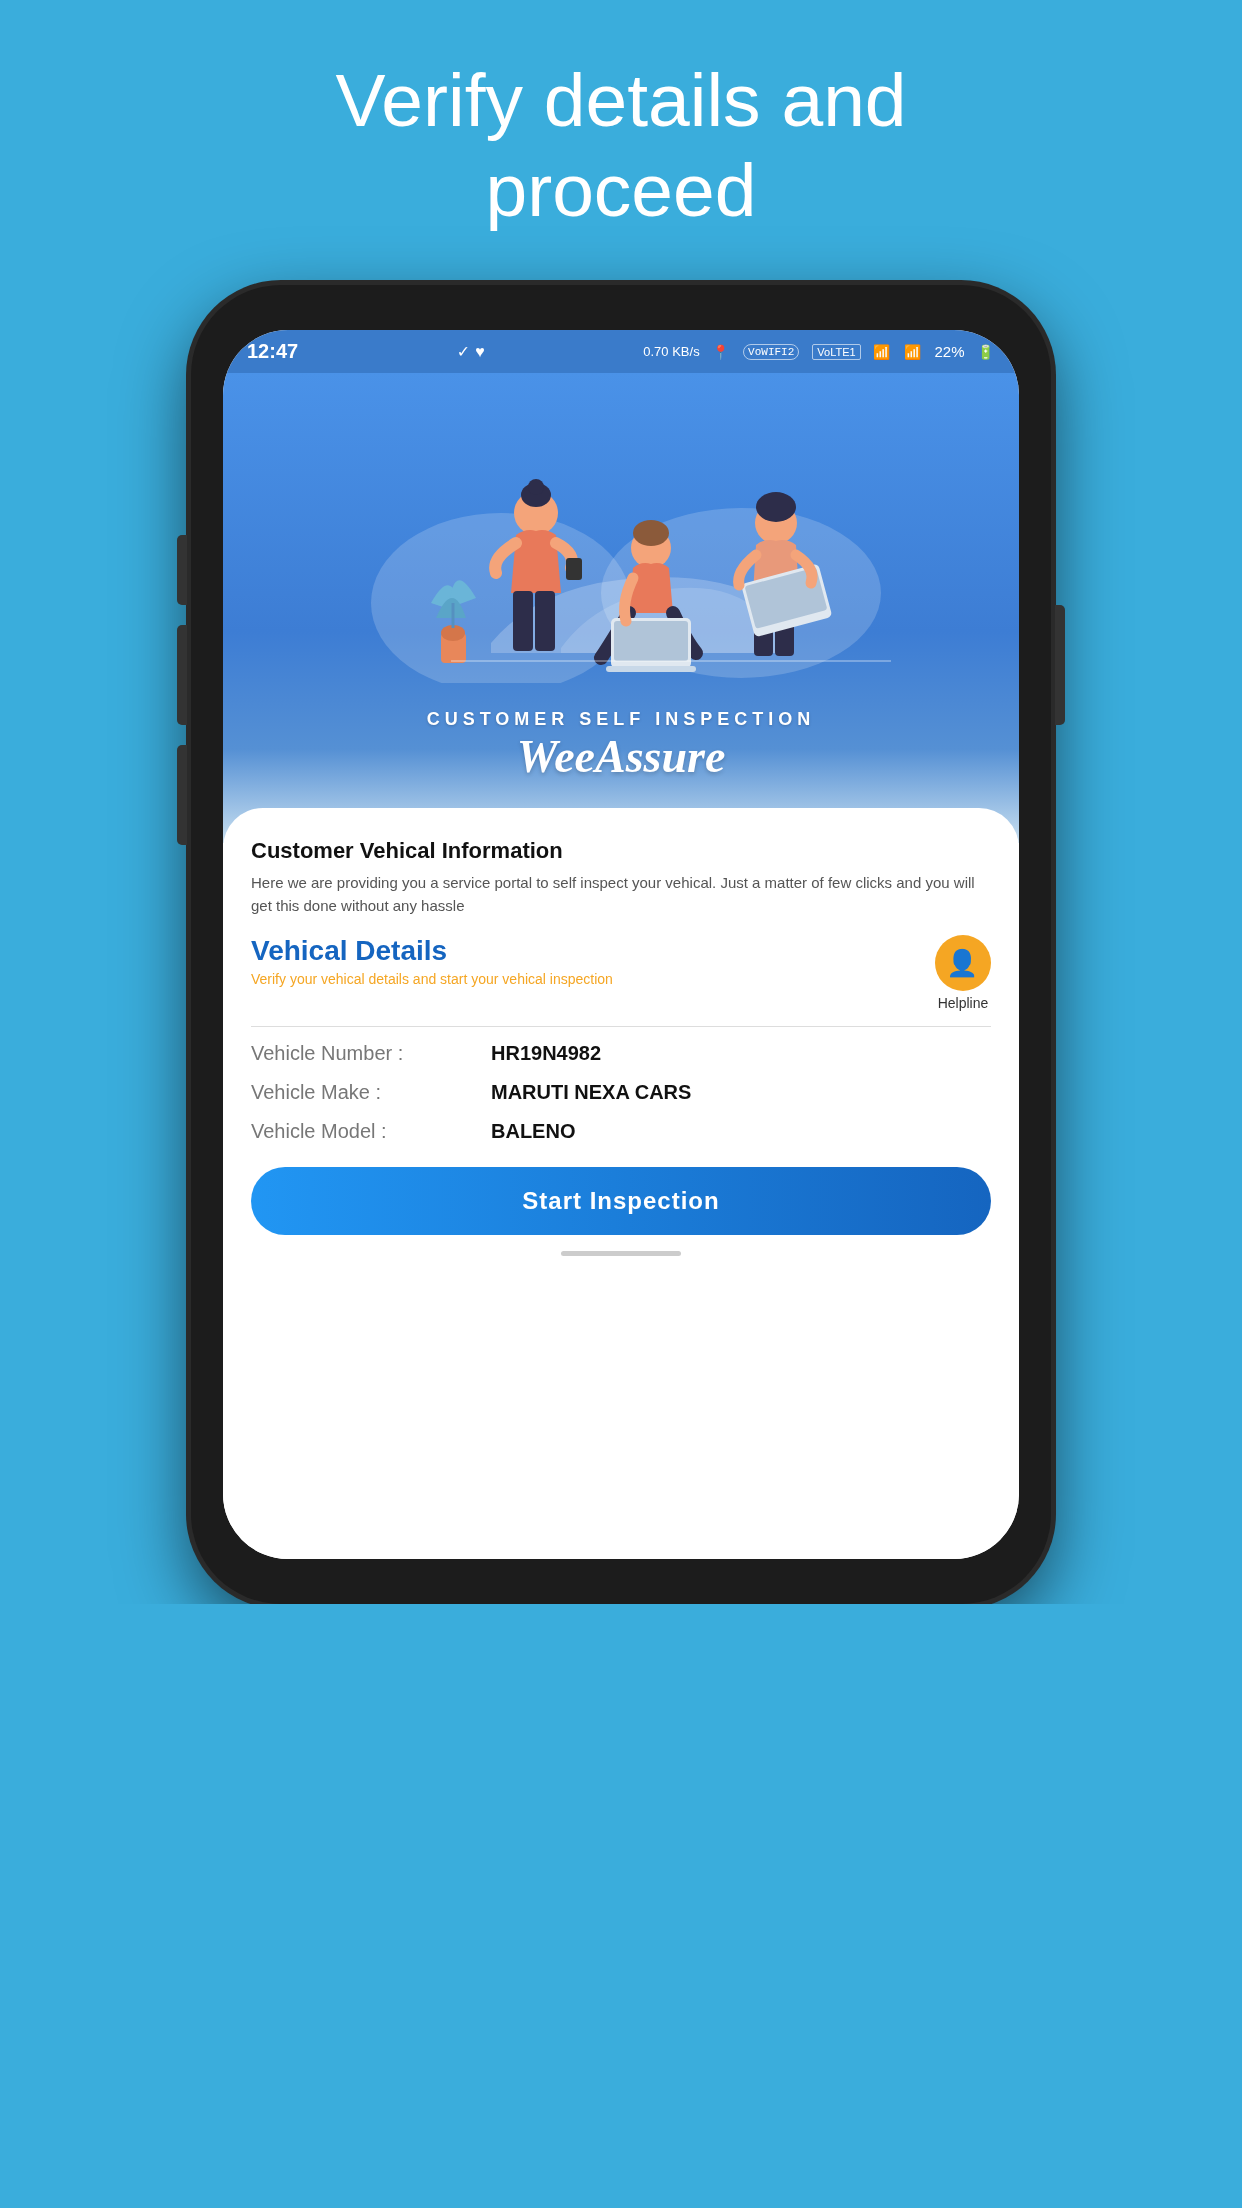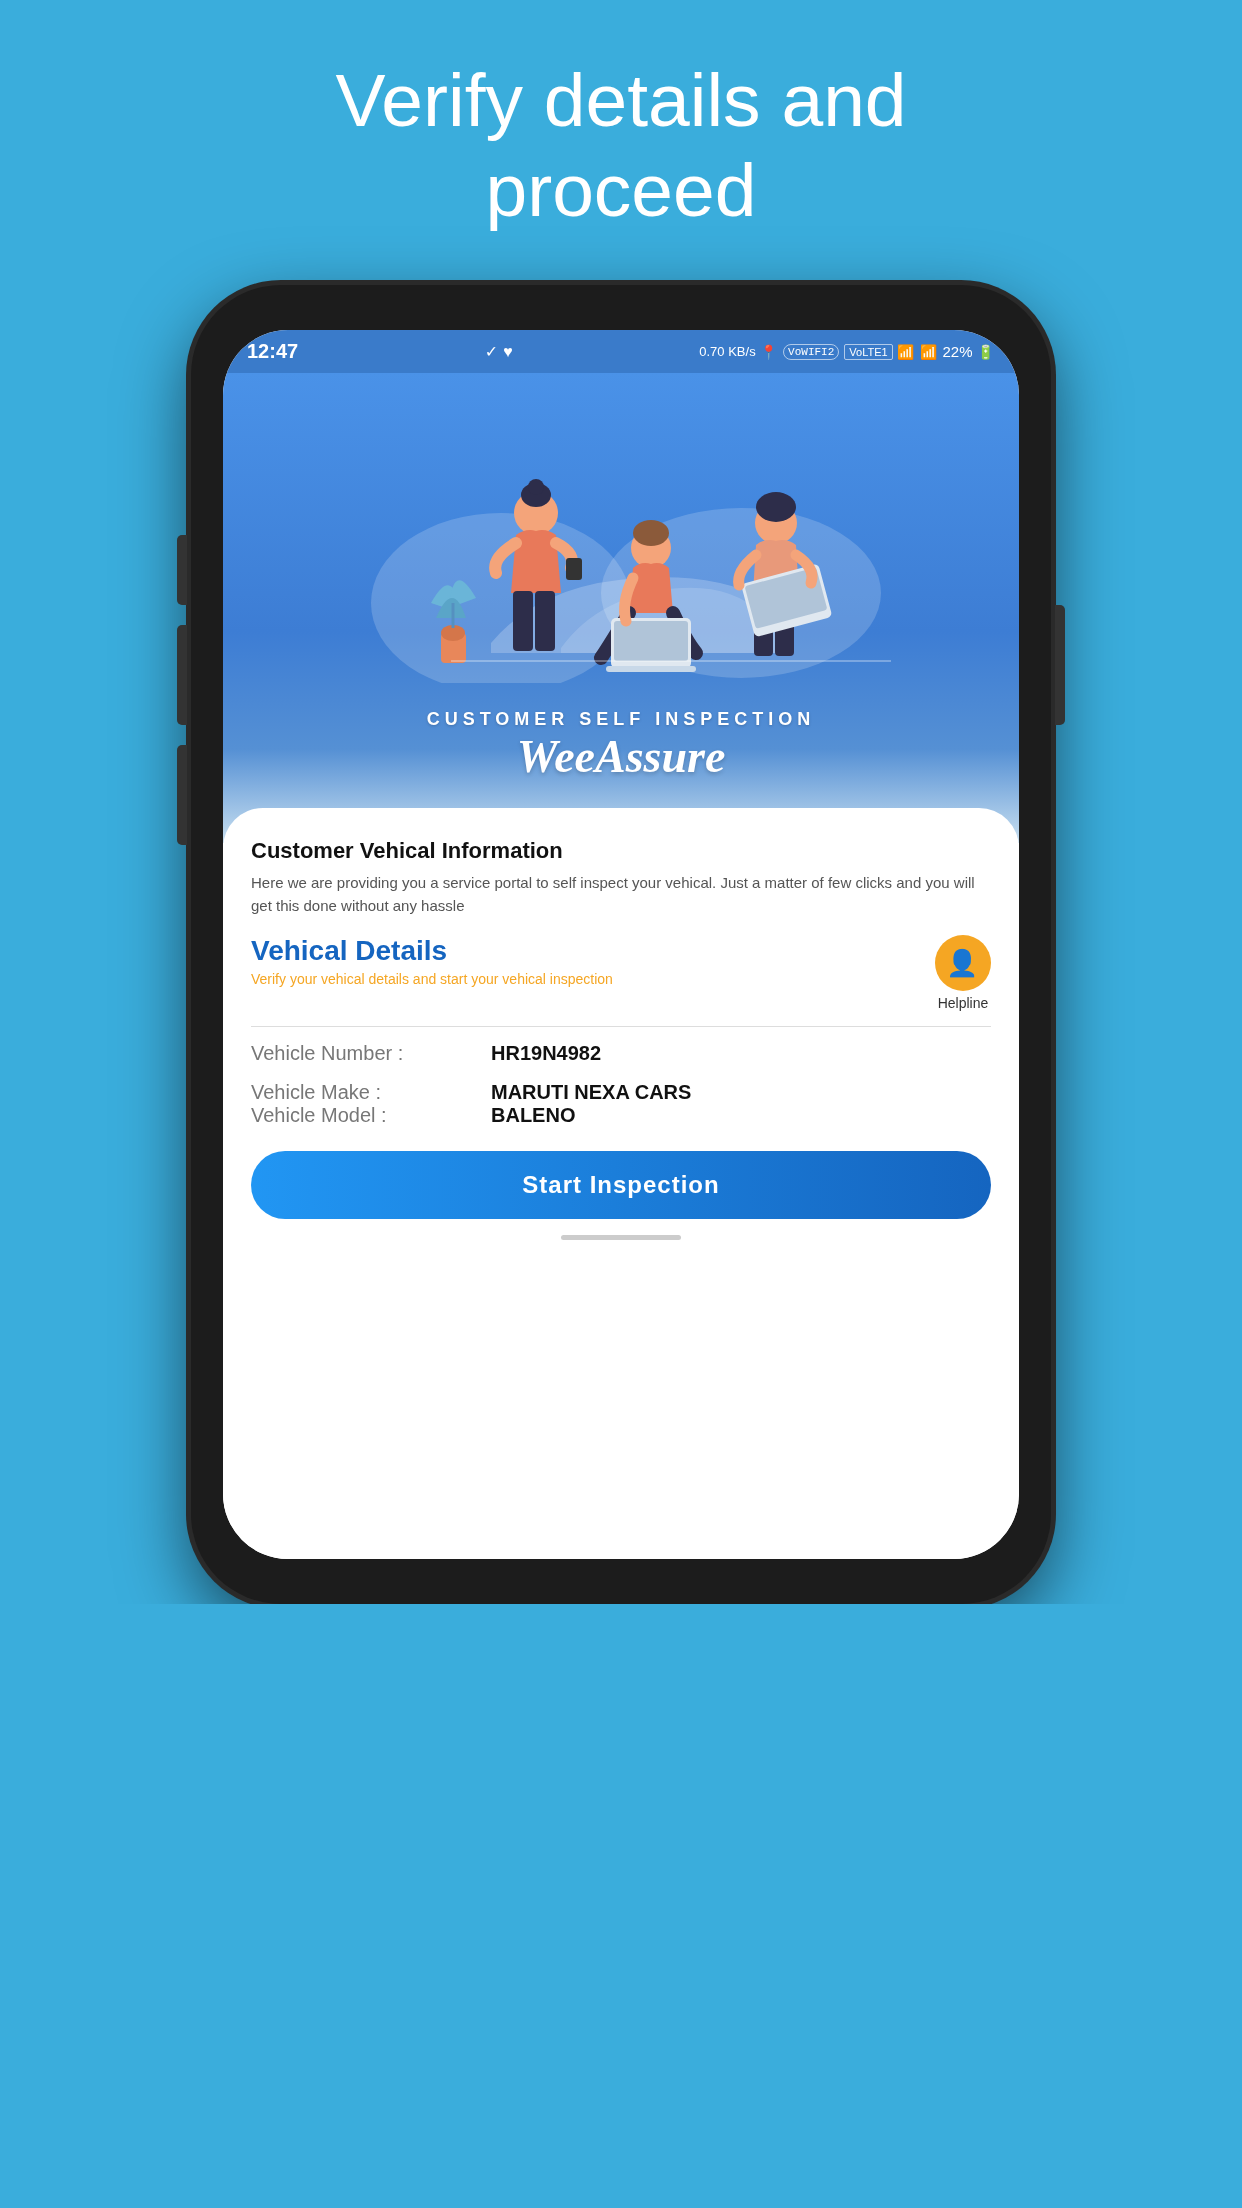--- a/index.html
+++ b/index.html
@@ -38,21 +38,21 @@
     </div>
 
     <div style="position:absolute;top:45px;left:32px;right:32px;bottom:45px;background:white;border-radius:65px;overflow:hidden;display:flex;flex-direction:column;">
 
       <div style="background:#3A7BCA;padding:10px 24px;display:flex;justify-content:space-between;align-items:center;flex-shrink:0;">
         <span style="color:white;font-size:20px;font-weight:bold;text-align:center;">12:47</span>
         <div style="display:flex;align-items:center;gap:5px;">
           <span style="color:white;font-size:16px;">✓</span>
           <span style="color:white;font-size:16px;">♥</span>
         </div>
-        <div style="display:flex;align-items:center;gap:5px;">
+        <div style="display:flex;align-items:center;gap:13px;">
           <span style="color:white;font-size:13px;">0.70 KB/s</span>
           <span style="color:white;font-size:14px;">📍</span>
           <span style="color:white;font-size:11px;border:1px solid rgba(255,255,255,0.6);padding:1px 4px;border-radius:8px;font-family:Liberation Mono, monospace;">VoWIFI2</span>
           <span style="color:white;font-size:11px;border:1px solid rgba(255,255,255,0.6);padding:1px 4px;border-radius:2px;">VoLTE1</span>
           <span style="color:white;font-size:14px;">📶</span>
           <span style="color:white;font-size:14px;">📶</span>
           <span style="color:white;font-size:15px;">22%</span>
           <span style="color:white;font-size:14px;">🔋</span>
         </div>
       </div>
@@ -149,21 +149,21 @@
 
         
         <div style="height:1px;background:#ddd;margin:15px 0;"></div>
 
         
         <div style="display:flex;align-items:center;margin-bottom:16px;">
           <span style="color:#777;font-size:20px;width:240px;flex-shrink:0;">Vehicle Number :</span>
           <span style="color:#111;font-weight:bold;font-size:20px;">HR19N4982</span>
         </div>
 
-        <div style="display:flex;align-items:center;">
+        <div style="display:flex;align-items:center;margin-bottom:16px;">
           <span style="color:#777;font-size:20px;width:240px;flex-shrink:0;">Vehicle Make :</span>
           <span style="color:#111;font-weight:bold;font-size:20px;">MARUTI NEXA CARS</span>
         </div>
 
         <div style="display:flex;align-items:center;margin-bottom:24px;">
           <span style="color:#777;font-size:20px;width:240px;flex-shrink:0;">Vehicle Model :</span>
           <span style="color:#111;font-weight:bold;font-size:20px;">BALENO</span>
         </div>
 
         

